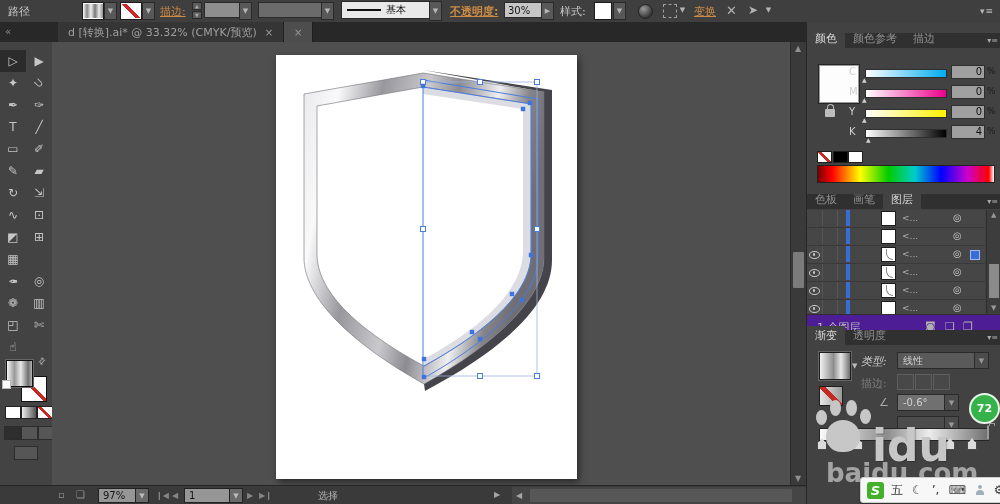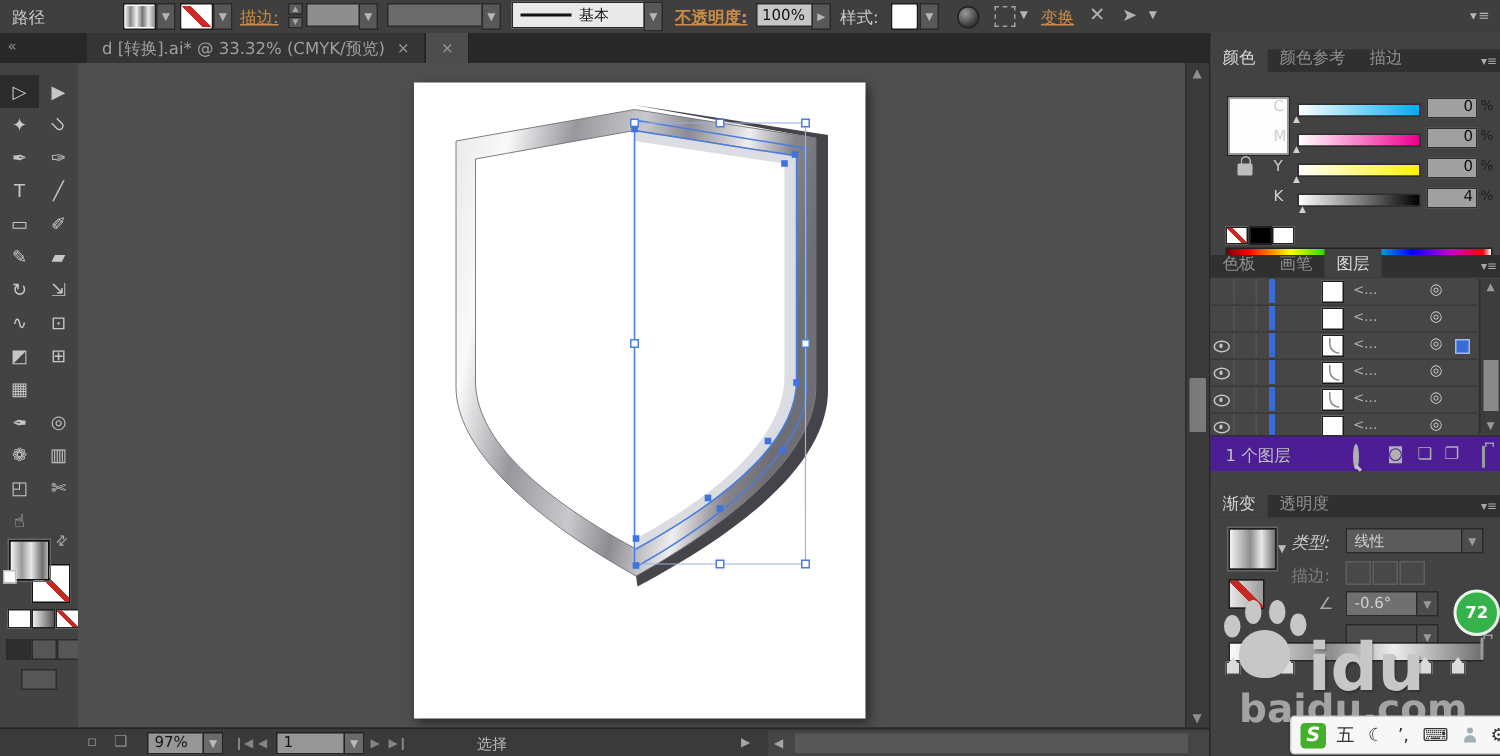--- a/index.html
+++ b/index.html
@@ -156,21 +156,21 @@
     <div class="abs graybox" style="left:204px;width:32px;"></div>
     <div class="abs ddarrow" style="left:239px;">▼</div>
     <div class="abs darkbox" style="left:258px;width:62px;"></div>
     <div class="abs ddarrow" style="left:321px;">▼</div>
     <div class="abs whitebox" style="left:341px;width:86px;">
       <span class="lineprev"></span>
       <span>基本</span>
     </div>
     <div class="abs ddarrow" style="left:429px;height:18px;top:1px;">▼</div>
     <span class="abs tb-link" style="left:450px;font-weight:bold;">不透明度:</span>
-    <div class="abs graybox" style="left:504px;width:34px;background:#c6c6c6;">100%</div>
+    <div class="abs graybox" style="left:504px;width:34px;background:#c6c6c6;">30%</div>
     <div class="abs ddarrow" style="left:541px;">▶</div>
     <span class="abs tb-label" style="left:560px;">样式:</span>
     <div class="abs swatchbox" style="left:594px;">
         <span style="width:16px;height:14px;background:#fff;"></span>
       </div>
     <div class="abs ddarrow" style="left:613px;">▼</div>
     <div class="abs sphere" style="left:638px;"></div>
     <div class="abs dashedbox" style="left:663px;"></div>
     <div class="abs ddarrow" style="left:677px;background:none;border:none;">▼</div>
     <span class="abs tb-link" style="left:694px;">变换</span>
@@ -454,21 +454,21 @@
             <span class="val">4</span>
             <span class="pct">%</span>
           </div>
         </div>
       <div class="abs msw" style="left:10px;background:linear-gradient(45deg,transparent 42%,#c42a21 42%,#c42a21 58%,transparent 58%),#fff;"></div>
       <div class="abs msw" style="left:26px;background:#000;"></div>
       <div class="abs msw" style="left:41px;background:#fff;"></div>
       <div class="abs spectrum"></div>
     </div>
 
-    <div class="abs" style="left:0;top:148px;width:194px;height:144px;">
+    <div class="abs" style="left:0;top:172px;width:194px;height:144px;text-align:right;">
       <div class="phead" style="top:0;">
 
       <span class="ptab">色板</span>
           <span class="ptab">画笔</span>
           <span class="ptab active">图层</span>
         </div>
       <span class="pmenu">▾≡</span>
       <div class="abs" style="left:0;top:16px;width:194px;">
 
           <div class="lrow noeye tblank" style="position:relative;">

